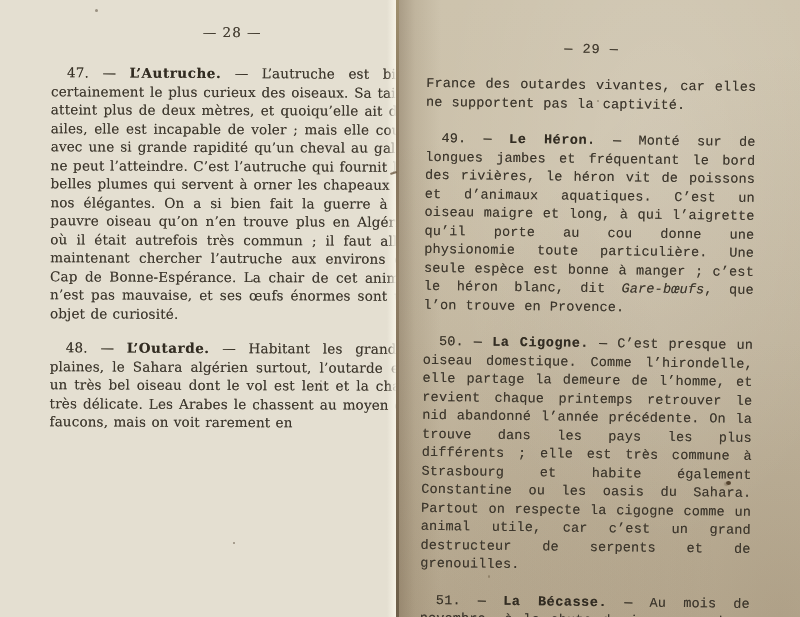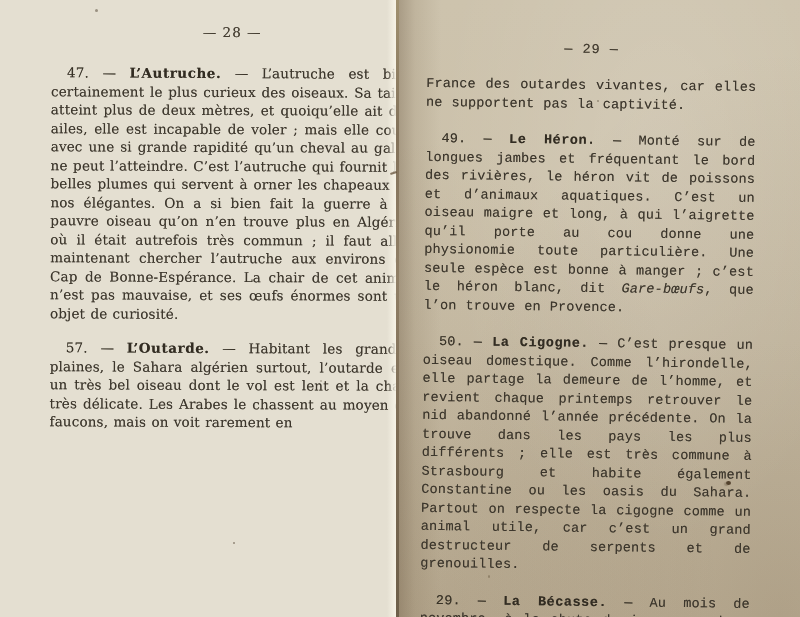--- a/index.html
+++ b/index.html
@@ -75,38 +75,38 @@
 
 <div class="scan">
 
   <div class="page page-left">
     <div class="page-inner">
       <div class="page-header">— 28 —</div>
 
 
       <p class="para"><span class="num">47. — </span><span class="sec-title">L’Autruche.</span><span class="sep"> — </span><span class="body-text">L’autruche est bien certainement le plus curieux des oiseaux. Sa taille atteint plus de deux mètres, et quoiqu’elle ait des ailes, elle est incapable de voler ; mais elle court avec une si grande rapidité qu’un cheval au galop ne peut l’atteindre. C’est l’autruche qui fournit les belles plumes qui servent à orner les chapeaux de nos élégantes. On a si bien fait la guerre à ce pauvre oiseau qu’on n’en trouve plus en Algérie, où il était autrefois très commun ; il faut aller maintenant chercher l’autruche aux environs du Cap de Bonne-Espérance. La chair de cet animal n’est pas mauvaise, et ses œufs énormes sont un objet de curiosité.</span></p>
 
-      <p class="para"><span class="num">57. — </span><span class="sec-title">L’Outarde.</span><span class="sep"> — </span><span class="body-text">Habitant les grandes plaines, le Sahara algérien surtout, l’outarde est un très bel oiseau dont le vol est lent et la chair très délicate. Les Arabes le chassent au moyen de faucons, mais on voit rarement en</span></p>
+      <p class="para"><span class="num">48. — </span><span class="sec-title">L’Outarde.</span><span class="sep"> — </span><span class="body-text">Habitant les grandes plaines, le Sahara algérien surtout, l’outarde est un très bel oiseau dont le vol est lent et la chair très délicate. Les Arabes le chassent au moyen de faucons, mais on voit rarement en</span></p>
     </div>
   </div>
 
   <div class="gutter-highlight"></div>
   <div class="gutter-line"></div>
 
   <div class="page page-right">
     <div class="page-inner">
       <div class="page-header">— 29 —</div>
 
       <p class="para no-indent">France des outardes vivantes, car elles ne supportent pas la captivité.</p>
 
       <p class="para"><span class="num">49. — </span><span class="sec-title">Le Héron.</span><span class="sep"> — </span><span class="body-text">Monté sur de longues jambes et fréquentant le bord des rivières, le héron vit de poissons et d’animaux aquatiques. C’est un oiseau maigre et long, à qui l’aigrette qu’il porte au cou donne une physionomie toute particulière. Une seule espèce est bonne à manger ; c’est le héron blanc, dit </span><span class="italic-term">Gare-bœufs</span><span class="body-text">, que l’on trouve en Provence.</span></p>
 
       <p class="para"><span class="num">50. — </span><span class="sec-title">La Cigogne.</span><span class="sep"> — </span><span class="body-text">C’est presque un oiseau domestique. Comme l’hirondelle, elle partage la demeure de l’homme, et revient chaque printemps retrouver le nid abandonné l’année précédente. On la trouve dans les pays les plus différents ; elle est très commune à Strasbourg et habite également Constantine ou les oasis du Sahara. Partout on respecte la cigogne comme un animal utile, car c’est un grand destructeur de serpents et de grenouilles.</span></p>
 
-      <p class="para"><span class="num">29. — </span><span class="sec-title">La Bécasse.</span><span class="sep"> — </span><span class="body-text">Au mois de novembre, à la chute du jour, quand on traverse les bois épais et humides, on entend quelquefois</span></p>
+      <p class="para"><span class="num">51. — </span><span class="sec-title">La Bécasse.</span><span class="sep"> — </span><span class="body-text">Au mois de novembre, à la chute du jour, quand on traverse les bois épais et humides, on entend quelquefois</span></p>
     </div>
   </div>
 
   <i class="speck speck-1"></i>
   <i class="speck speck-2"></i>
   <i class="speck speck-3"></i>
   <i class="speck speck-4"></i>
   <i class="speck speck-5"></i>
   <i class="speck speck-6"></i>
   <i class="speck speck-7"></i>

